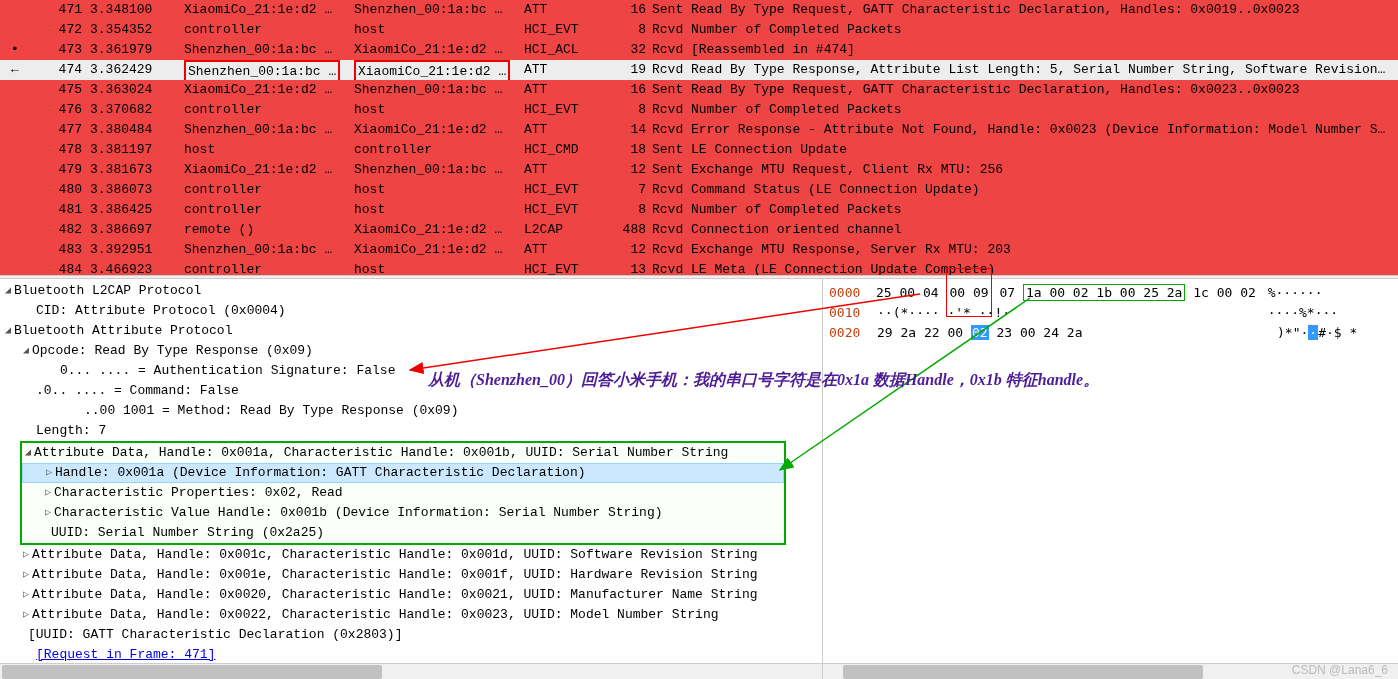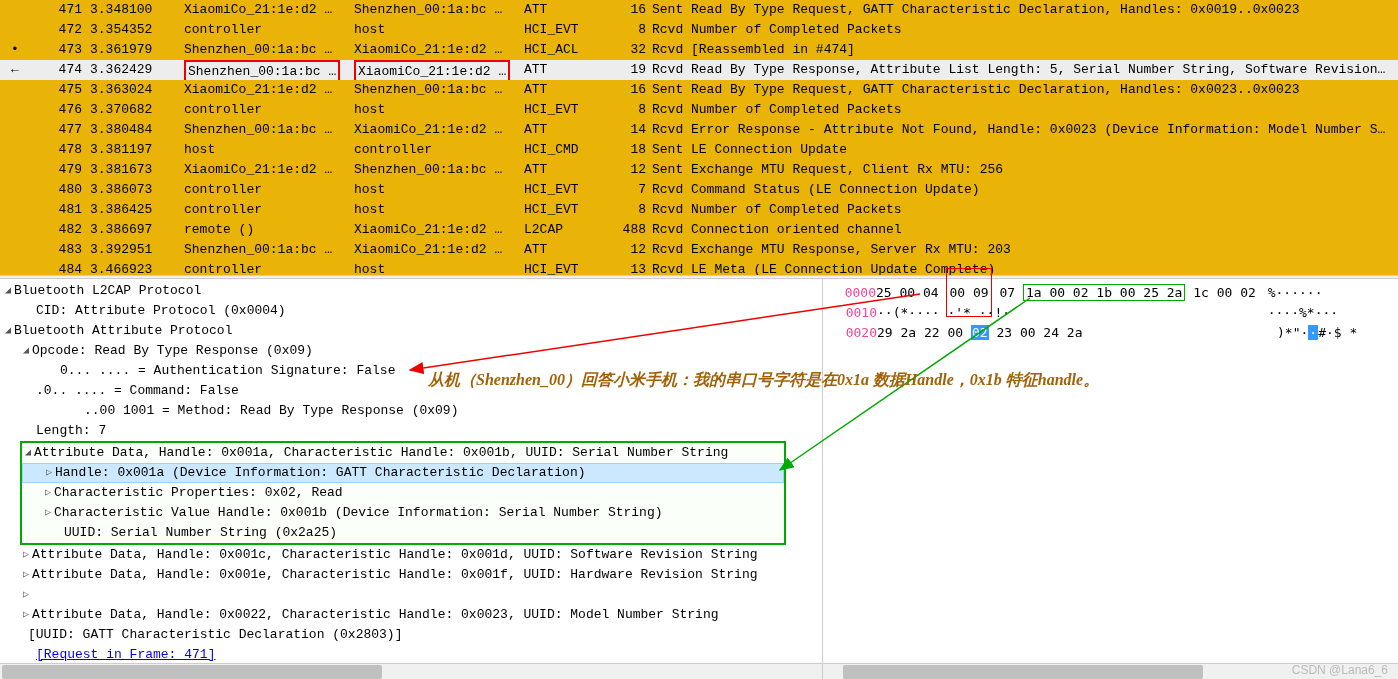--- a/index.html
+++ b/index.html
@@ -1,17 +1,17 @@
 <!DOCTYPE html>
 <html><head>
 <meta charset="utf-8">
 <style>
 * { margin: 0; padding: 0; box-sizing: border-box; }
 body { font-family: "Consolas", "Courier New", monospace; font-size: 13px; background: #fff; color: #000; width: 1398px; height: 679px; overflow: hidden; position: relative; }
-.packet-pane { height: 275px; overflow: hidden; background: #eab308; }
+.packet-pane { height: 275px; overflow: hidden; background: #ef4444; }
 .packet-row { display: flex; height: 20px; line-height: 20px; white-space: nowrap; }
 .packet-row.selected { background: #ededed; }
 .col-mark { width: 30px; text-align: center; }
 .col-no { width: 60px; text-align: right; padding-right: 8px; }
 .col-time { width: 94px; }
 .col-src { width: 170px; overflow: hidden; }
 .col-dst { width: 170px; overflow: hidden; }
 .col-proto { width: 86px; }
 .col-len { width: 42px; text-align: right; padding-right: 6px; }
 .col-info { flex: 1; overflow: hidden; }
@@ -19,25 +19,25 @@
 .divider { height: 4px; background: #f0f0f0; border-top: 1px solid #ccc; border-bottom: 1px solid #ccc; }
 .bottom-area { display: flex; height: 400px; }
 .detail-pane { width: 822px; background: #fff; overflow: hidden; padding-top: 2px; position: relative; }
 .detail-line { height: 20px; line-height: 20px; white-space: nowrap; display: flex; align-items: center; }
 .tri { display: inline-block; width: 12px; text-align: center; color: #555; cursor: pointer; font-size: 10px; }
 .detail-line.selected { background: #cce8ff; border: 1px solid #99d1ff; height: 20px; }
 .green-box { border: 2px solid #0a0; background: rgba(0,255,0,0.02); }
 .link { color: #0000ee; text-decoration: underline; cursor: pointer; }
 .hex-pane { flex: 1; background: #fff; border-left: 1px solid #ccc; padding: 4px 0 0 6px; position: relative; }
 .hex-row { display: flex; height: 20px; line-height: 20px; font-family: "Consolas", monospace; }
-.hex-offset { width: 48px; color: #ec4899; text-align: right; }
+.hex-offset { width: 48px; color: #c2410c; }
 .hex-bytes { width: 400px; letter-spacing: 0; }
 .hex-ascii { color: #000; }
 .hl-blue { background: #3399ff; color: #fff; padding: 0 1px; }
-.annotation { position: absolute; color: #a16207; font-family: "KaiTi", "STKaiti", serif; font-style: italic; font-weight: bold; font-size: 16px; z-index: 20; }
+.annotation { position: absolute; color: #4c1d95; font-family: "KaiTi", "STKaiti", serif; font-style: italic; font-weight: bold; font-size: 16px; z-index: 20; }
 .arrow-svg { position: absolute; pointer-events: none; z-index: 15; }
 .scroll-track { position: absolute; bottom: 0; left: 0; right: 0; height: 16px; background: #f0f0f0; border-top: 1px solid #ccc; }
 .scroll-thumb { position: absolute; height: 14px; top: 1px; background: #c0c0c0; border-radius: 2px; }
 .watermark { position: absolute; right: 10px; bottom: 2px; color: #bbb; font-size: 12px; font-family: sans-serif; z-index: 30; }
 .byte-box-red { border: 1.5px solid #e00; padding: 16px 2px; }
 .byte-box-green { border: 1.5px solid #0a0; padding: 0 2px; }
 </style>
 </head>
 <body>
 
@@ -226,35 +226,36 @@
           <span>Handle: 0x001a (Device Information: GATT Characteristic Declaration)</span>
         </div>
       <div class="detail-line" style="padding-left:20px;">
           <span class="tri">▷</span>
           <span>Characteristic Properties: 0x02, Read</span>
         </div>
       <div class="detail-line" style="padding-left:20px;">
           <span class="tri">▷</span>
           <span>Characteristic Value Handle: 0x001b (Device Information: Serial Number String)</span>
         </div>
-      <div class="detail-line" style="padding-left:42px;">
+      <div class="detail-line" style="padding-left:29px;">
           <span>UUID: Serial Number String (0x2a25)</span>
         </div>
     </div>
 
     <div class="detail-line" style="padding-left:20px;">
         <span class="tri">▷</span>
         <span>Attribute Data, Handle: 0x001c, Characteristic Handle: 0x001d, UUID: Software Revision String</span>
       </div>
     <div class="detail-line" style="padding-left:20px;">
         <span class="tri">▷</span>
         <span>Attribute Data, Handle: 0x001e, Characteristic Handle: 0x001f, UUID: Hardware Revision String</span>
       </div>
     <div class="detail-line" style="padding-left:20px;">
         <span class="tri">▷</span>
+        <span>Attribute Data, Handle: 0x0020, Characteristic Handle: 0x0021, UUID: Manufacturer Name String</span>
       </div>
     <div class="detail-line" style="padding-left:20px;">
         <span class="tri">▷</span>
         <span>Attribute Data, Handle: 0x0022, Characteristic Handle: 0x0023, UUID: Model Number String</span>
       </div>
     <div class="detail-line" style="padding-left:28px;">
         <span>[UUID: GATT Characteristic Declaration (0x2803)]</span>
       </div>
     <div class="detail-line" style="padding-left:36px;">
         <span class="link">[Request in Frame: 471]</span>

